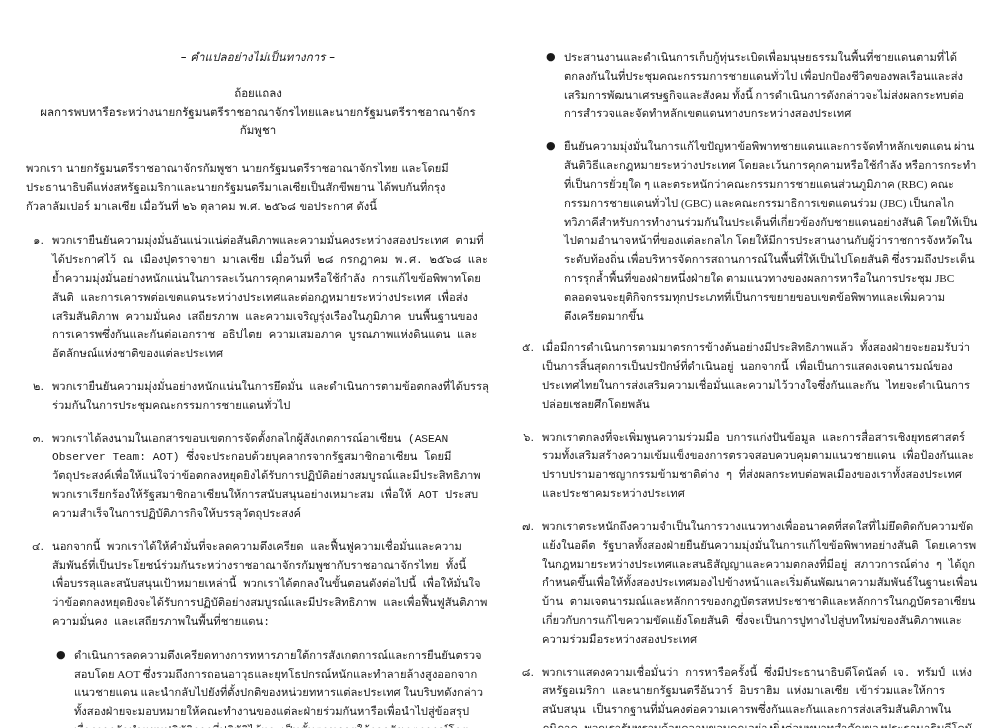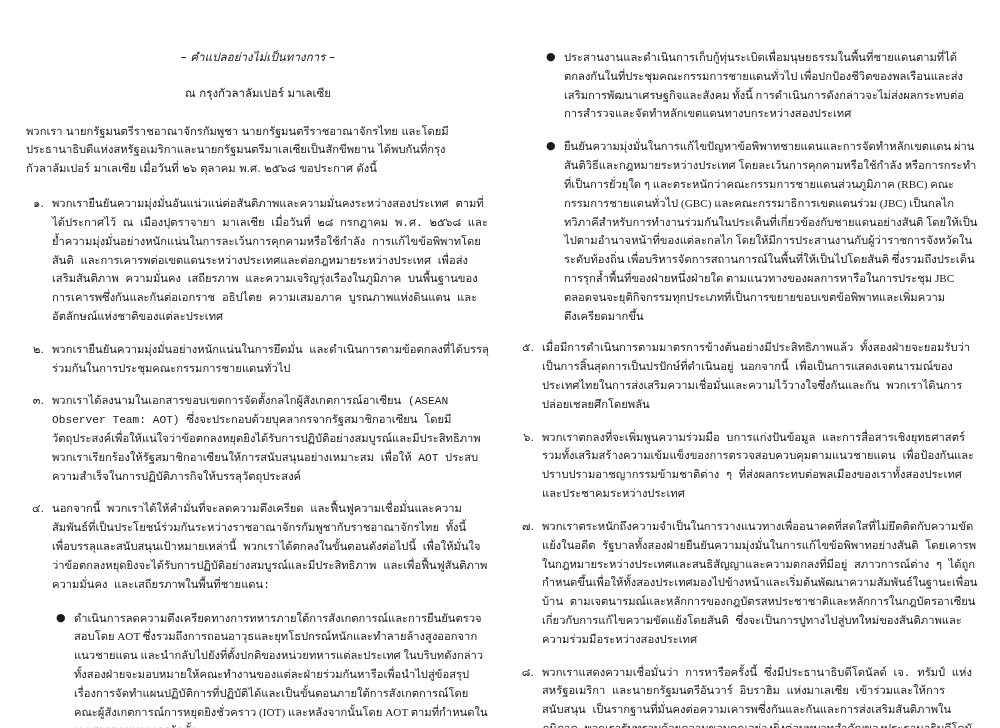--- a/index.html
+++ b/index.html
@@ -119,21 +119,22 @@
 </head>
 <body>
 
 <div class="page">
 
   <div class="column">
 
     <div class="doc-note">– คำแปลอย่างไม่เป็นทางการ –</div>
 
     <div class="doc-title-block">
-      <div class="doc-title-line">ณ กรุงกัวลาลัมเปอร์ มาเลเซีย</div>
+      <div class="doc-title-line">ถ้อยแถลง</div>
+      <div class="doc-title-line">ผลการพบหารือระหว่างนายกรัฐมนตรีราชอาณาจักรไทยและนายกรัฐมนตรีราชอาณาจักรกัมพูชา</div>
     </div>
 
     <p class="para para-intro">พวกเรา นายกรัฐมนตรีราชอาณาจักรกัมพูชา นายกรัฐมนตรีราชอาณาจักรไทย และโดยมีประธานาธิบดีแห่งสหรัฐอเมริกาและนายกรัฐมนตรีมาเลเซียเป็นสักขีพยาน ได้พบกันที่กรุงกัวลาลัมเปอร์ มาเลเซีย เมื่อวันที่ ๒๖ ตุลาคม พ.ศ. ๒๕๖๘ ขอประกาศ ดังนี้</p>
 
     <ul class="num-list">
       <li class="num-item">
         <span class="num-marker">๑.</span>
         <span class="num-text">พวกเรายืนยันความมุ่งมั่นอันแน่วแน่ต่อสันติภาพและความมั่นคงระหว่างสองประเทศ ตามที่ได้ประกาศไว้ ณ เมืองปุตราจายา มาเลเซีย เมื่อวันที่ ๒๘ กรกฎาคม พ.ศ. ๒๕๖๘ และย้ำความมุ่งมั่นอย่างหนักแน่นในการละเว้นการคุกคามหรือใช้กำลัง การแก้ไขข้อพิพาทโดยสันติ และการเคารพต่อเขตแดนระหว่างประเทศและต่อกฎหมายระหว่างประเทศ เพื่อส่งเสริมสันติภาพ ความมั่นคง เสถียรภาพ และความเจริญรุ่งเรืองในภูมิภาค บนพื้นฐานของการเคารพซึ่งกันและกันต่อเอกราช อธิปไตย ความเสมอภาค บูรณภาพแห่งดินแดน และอัตลักษณ์แห่งชาติของแต่ละประเทศ</span>
       </li>
       <li class="num-item">
@@ -169,21 +170,21 @@
       </li>
       <li class="bullet-item">
         <span class="bullet-dot">●</span>
         <span class="bullet-text">ยืนยันความมุ่งมั่นในการแก้ไขปัญหาข้อพิพาทชายแดนและการจัดทำหลักเขตแดน ผ่านสันติวิธีและกฎหมายระหว่างประเทศ โดยละเว้นการคุกคามหรือใช้กำลัง หรือการกระทำที่เป็นการยั่วยุใด ๆ และตระหนักว่าคณะกรรมการชายแดนส่วนภูมิภาค (RBC) คณะกรรมการชายแดนทั่วไป (GBC) และคณะกรรมาธิการเขตแดนร่วม (JBC) เป็นกลไกทวิภาคีสำหรับการทำงานร่วมกันในประเด็นที่เกี่ยวข้องกับชายแดนอย่างสันติ โดยให้เป็นไปตามอำนาจหน้าที่ของแต่ละกลไก โดยให้มีการประสานงานกับผู้ว่าราชการจังหวัดในระดับท้องถิ่น เพื่อบริหารจัดการสถานการณ์ในพื้นที่ให้เป็นไปโดยสันติ ซึ่งรวมถึงประเด็นการรุกล้ำพื้นที่ของฝ่ายหนึ่งฝ่ายใด ตามแนวทางของผลการหารือในการประชุม JBC ตลอดจนจะยุติกิจกรรมทุกประเภทที่เป็นการขยายขอบเขตข้อพิพาทและเพิ่มความตึงเครียดมากขึ้น</span>
       </li>
     </ul>
 
     <ul class="num-list">
       <li class="num-item">
         <span class="num-marker">๕.</span>
-        <span class="num-text">เมื่อมีการดำเนินการตามมาตรการข้างต้นอย่างมีประสิทธิภาพแล้ว ทั้งสองฝ่ายจะยอมรับว่าเป็นการสิ้นสุดการเป็นปรปักษ์ที่ดำเนินอยู่ นอกจากนี้ เพื่อเป็นการแสดงเจตนารมณ์ของประเทศไทยในการส่งเสริมความเชื่อมั่นและความไว้วางใจซึ่งกันและกัน พวกเราไดินการปล่อยเชลยศึกโดยพลัน</span>
+        <span class="num-text">เมื่อมีการดำเนินการตามมาตรการข้างต้นอย่างมีประสิทธิภาพแล้ว ทั้งสองฝ่ายจะยอมรับว่าเป็นการสิ้นสุดการเป็นปรปักษ์ที่ดำเนินอยู่ นอกจากนี้ เพื่อเป็นการแสดงเจตนารมณ์ของประเทศไทยในการส่งเสริมความเชื่อมั่นและความไว้วางใจซึ่งกันและกัน ไทยจะดำเนินการปล่อยเชลยศึกโดยพลัน</span>
       </li>
       <li class="num-item">
         <span class="num-marker">๖.</span>
         <span class="num-text">พวกเราตกลงที่จะเพิ่มพูนความร่วมมือ บการแก่งปันข้อมูล และการสื่อสารเชิงยุทธศาสตร์ รวมทั้งเสริมสร้างความเข้มแข็งของการตรวจสอบควบคุมตามแนวชายแดน เพื่อป้องกันและปราบปรามอาชญากรรมข้ามชาติต่าง ๆ ที่ส่งผลกระทบต่อพลเมืองของเราทั้งสองประเทศและประชาคมระหว่างประเทศ</span>
       </li>
       <li class="num-item">
         <span class="num-marker">๗.</span>
         <span class="num-text">พวกเราตระหนักถึงความจำเป็นในการวางแนวทางเพื่ออนาคตที่สดใสที่ไม่ยึดติดกับความขัดแย้งในอดีต รัฐบาลทั้งสองฝ่ายยืนยันความมุ่งมั่นในการแก้ไขข้อพิพาทอย่างสันติ โดยเคารพในกฎหมายระหว่างประเทศและสนธิสัญญาและความตกลงที่มีอยู่ สภาวการณ์ต่าง ๆ ได้ถูกกำหนดขึ้นเพื่อให้ทั้งสองประเทศมองไปข้างหน้าและเริ่มต้นพัฒนาความสัมพันธ์ในฐานะเพื่อนบ้าน ตามเจตนารมณ์และหลักการของกฎบัตรสหประชาชาติและหลักการในกฎบัตรอาเซียนเกี่ยวกับการแก้ไขความขัดแย้งโดยสันติ ซึ่งจะเป็นการปูทางไปสู่บทใหม่ของสันติภาพและความร่วมมือระหว่างสองประเทศ</span>
       </li>
       <li class="num-item">

